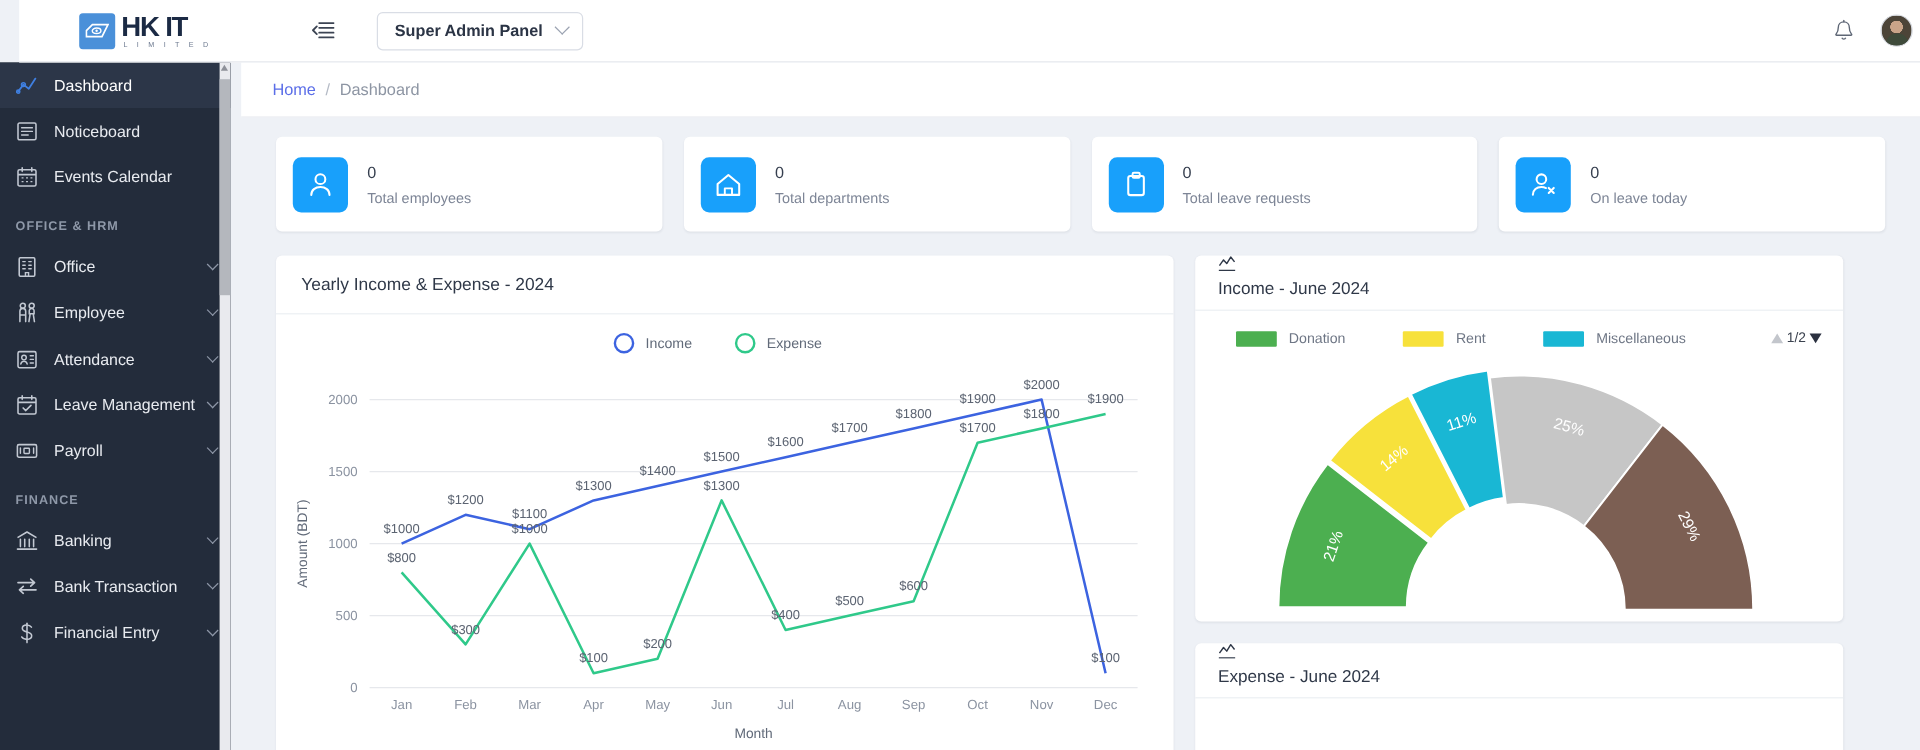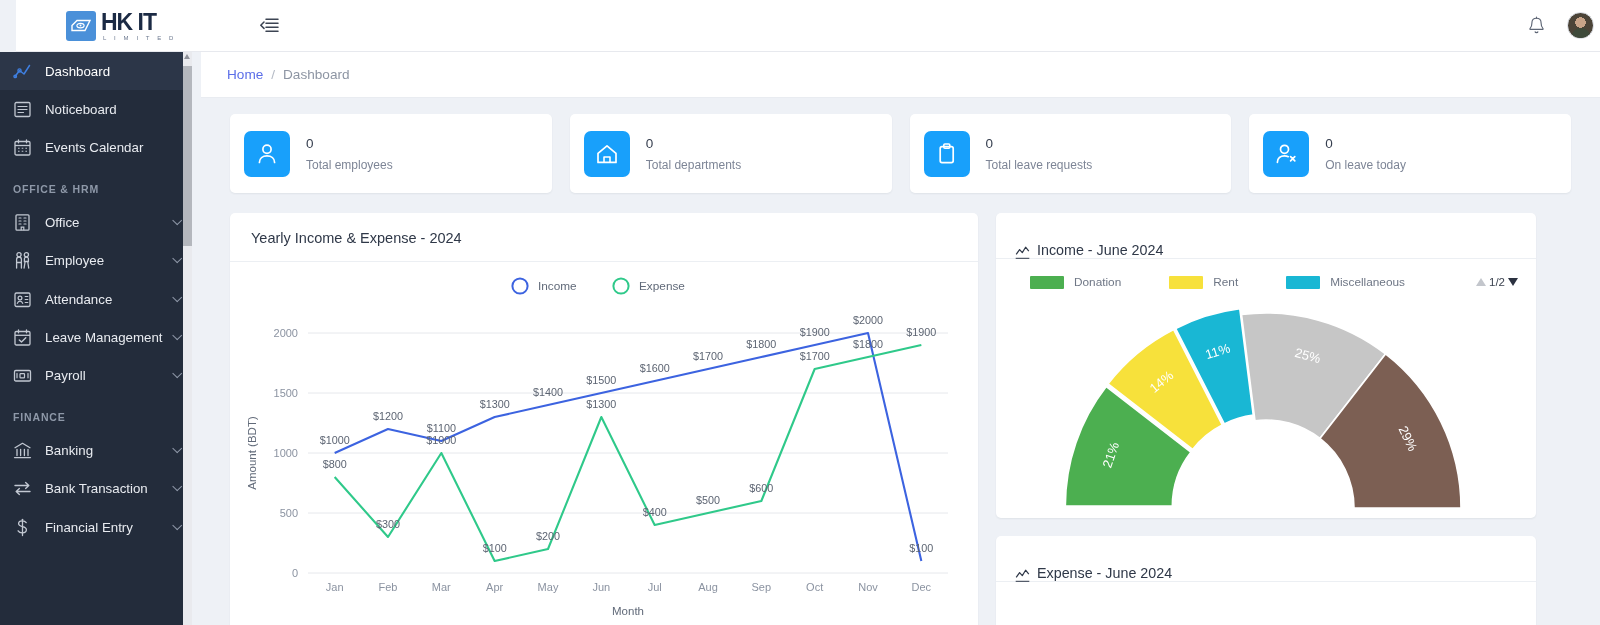--- a/index.html
+++ b/index.html
@@ -111,22 +111,22 @@
 
   
   #panels { display: flex; gap: 18px; margin-top: 20px; align-items: flex-start; }
   .card { background: #fff; border-radius: 5px; box-shadow: 0 1px 2px rgba(30,40,60,.07); }
   #chart-card { width: 748px; height: 420px; position: relative; }
   #chart-title { font-size: 14.5px; color: #2f3848; padding: 17px 0 0 21px; font-weight: 400; }
   #chart-divider { position: absolute; left: 0; top: 48px; width: 100%; height: 1px; background: #eceff3; }
 
   #right-col { width: 540px; display: flex; flex-direction: column; gap: 18px; }
   .card-head {
-    height: 46px; display: flex; align-items: flex-end; padding-left: 19px;
-    border-bottom: 1px solid #eceff3; gap: 7px;
+    height: 46px; display: flex; align-items: flex-start; padding-left: 19px;
+    border-bottom: 1px solid #eceff3; gap: 7px; flex-direction: column;
   }
   .card-head .ttl { font-size: 14.3px; color: #2f3848; }
   #income-card { height: 305px; position: relative; }
   #expense-card { height: 140px; position: relative; }
 
   
   #donut-legend { display: flex; align-items: center; padding: 16px 18px 0 34px; gap: 0; }
   .lg { display: flex; align-items: flex-end; gap: 10px; }
   .lg + .lg { margin-left: 48px; }
   .lg-swatch { width: 34px; height: 13px; border-radius: 1px; }
@@ -156,20 +156,24 @@
     </div>
   </div>
 
   <div id="collapse-btn">
     <svg width="19" height="15" viewBox="0 0 19 15">
       <path d="M6 1.2h12M6 5.2h12M6 9.2h12M6 13.2h12" stroke="#3c4453" stroke-width="1.5" stroke-linecap="round"></path>
       <path d="M4 4 L0.8 7.2 L4 10.4" fill="none" stroke="#3c4453" stroke-width="1.5" stroke-linecap="round" stroke-linejoin="round"></path>
     </svg>
   </div>
 
+  <div id="panel-select">
+    <span class="label">Super Admin Panel</span>
+    <span class="chev"></span>
+  </div>
 
   <div id="topbar-right">
     <div style="cursor:pointer;display:flex;">
       <svg width="17" height="19" viewBox="0 0 17 19">
         <path d="M8.5 2.2c-2.7 0-4.6 2-4.6 4.7 0 3.6-1.1 4.6-1.9 5.6-.3.4 0 .9.5.9h12c.5 0 .8-.5.5-.9-.8-1-1.9-2-1.9-5.6 0-2.7-1.9-4.7-4.6-4.7z" fill="none" stroke="#5e6675" stroke-width="1.15"></path>
         <path d="M6.9 15.5a1.7 1.7 0 0 0 3.2 0" fill="none" stroke="#5e6675" stroke-width="1.15"></path>
         <path d="M8.5 2.2V1" stroke="#5e6675" stroke-width="1.15" stroke-linecap="round"></path>
       </svg>
     </div>
     <div id="avatar"></div>

